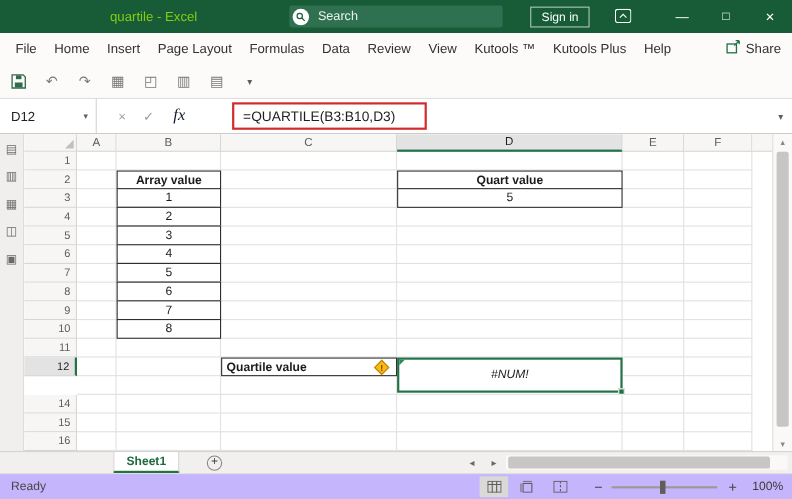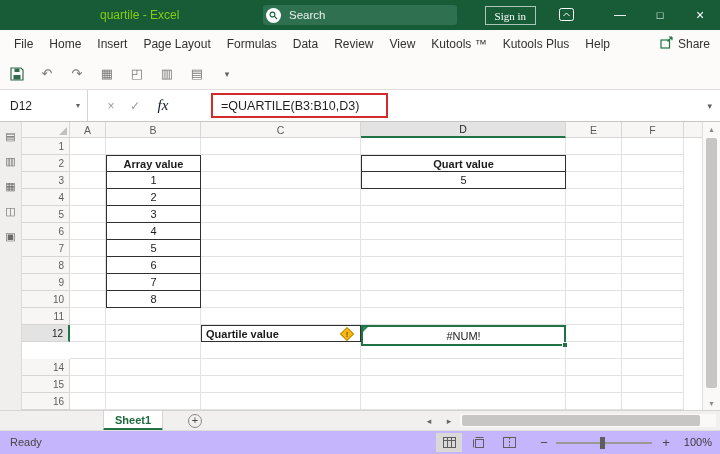--- a/index.html
+++ b/index.html
@@ -4,21 +4,21 @@
 <style>
   *{margin:0;padding:0;box-sizing:border-box}
   html,body{width:720px;height:454px;overflow:hidden}
   body{font-family:"Liberation Sans",sans-serif;background:#fff;position:relative;font-size:12px;color:#323130}
 
   
   .titlebar{position:absolute;left:0;top:0;width:720px;height:30px;background:#185C37;color:#fff}
   .window-title{position:absolute;left:100px;top:0;line-height:30px;font-size:12px;color:#84cc16}
   .searchbox{position:absolute;left:263px;top:5px;width:194px;height:20px;background:#2F7050;border-radius:3px;display:flex;align-items:center;gap:8px;padding-left:3px;color:#EAF2EC;font-size:11.5px;cursor:default}
   .search-circle{width:15px;height:15px;border-radius:50%;background:#fff;display:flex;align-items:center;justify-content:center;flex:0 0 auto}
-  .signin{position:absolute;right:184px;top:6px;height:19px;padding:0 9px;border:1px solid rgba(255,255,255,.65);background:transparent;color:#fff;font-size:11px;line-height:16px;font-family:Liberation Serif, serif}
+  .signin{position:absolute;right:184px;top:6px;height:19px;padding:0 9px;border:1px solid rgba(255,255,255,.65);background:transparent;color:#fff;font-size:11px;line-height:16px;font-family:Liberation Sans, sans-serif}
   .ribbon-disp{position:absolute;right:146px;top:8px;width:15px;height:13px}
   .winbtn{position:absolute;top:0;width:40px;height:30px;display:flex;align-items:center;justify-content:center;font-size:12px;color:#fff}
   .winbtn.min{right:80px}.winbtn.max{right:40px;font-size:11px}.winbtn.close{right:0;font-size:14px}
 
   
   .menubar{position:absolute;left:0;top:30px;width:720px;height:28px;background:#FCFBFA;display:flex;align-items:flex-end;padding-left:6px}
   .rtab{padding:0 8px;line-height:28px;font-size:12px;color:#323130;white-space:nowrap;cursor:default}
   .share-btn{position:absolute;right:10px;top:0;height:28px;display:flex;align-items:center;gap:5px;font-size:12px;color:#323130}
 
   
@@ -233,21 +233,21 @@
       <div class="cell bordered" style="left: 84px; top: 100px; width: 95px; height: 18px;">4</div>
       <div class="cell bordered" style="left: 84px; top: 117px; width: 95px; height: 18px;">5</div>
       <div class="cell bordered" style="left: 84px; top: 134px; width: 95px; height: 18px;">6</div>
       <div class="cell bordered" style="left: 84px; top: 151px; width: 95px; height: 18px;">7</div>
       <div class="cell bordered" style="left: 84px; top: 168px; width: 95px; height: 18px;">8</div>
       <div class="cell bordered bold" style="left: 339px; top: 33px; width: 205px; height: 17px;">Quart value</div>
       <div class="cell bordered" style="left: 339px; top: 49px; width: 205px; height: 18px;">5</div>
       <div class="cell bordered bold left" style="left: 179px; top: 203px; width: 160px; height: 17px;">Quartile value<span class="warn-diamond">
           <span class="warn-ex">!</span>
         </span></div>
-      <div class="cell selcell" style="left: 339px; top: 203px; width: 205px; height: 21px;">#NUM!<span class="err-tri"></span><span class="fill-handle"></span></div>
+      <div class="cell selcell" style="left: 339px; top: 203px; width: 205px; height: 32px; font-style: italic;">#NUM!<span class="err-tri"></span><span class="fill-handle"></span></div>
     </div>
   <div class="vscroll">
     <div class="vs-arrow vs-up">▴</div>
     <div class="vs-thumb"></div>
     <div class="vs-arrow vs-down">▾</div>
   </div>
 </div>
 
 <div class="tabstrip">
   <div class="sheet-tab">

